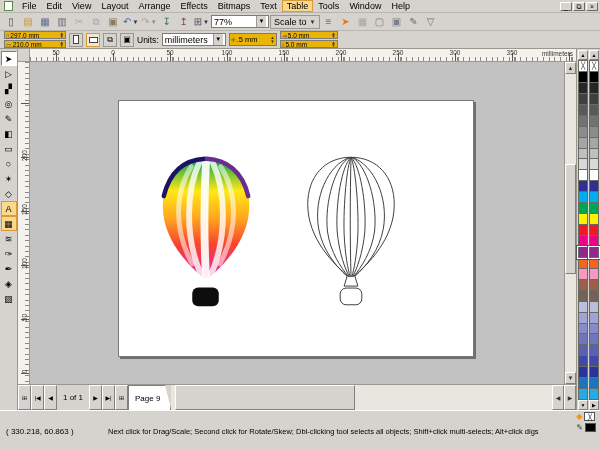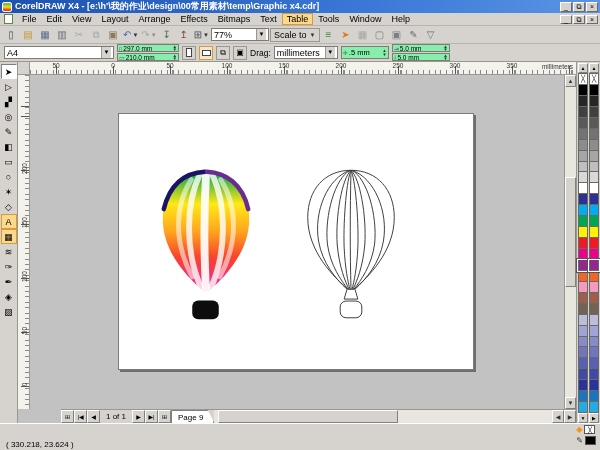--- a/index.html
+++ b/index.html
@@ -37,21 +37,21 @@
            font-size:9px; padding:0 2px; }
   .combo .arrow { margin-left:auto; width:10px; height:11px; background:#d6d3ce;
                   border-left:1px solid #9a978f; font-size:6px; text-align:center; line-height:11px; }
   .snapbtn { height:14px; border:1px solid #9a978f; background:#d6d3ce; display:flex; align-items:center;
              padding:0 3px; font-size:9px; gap:2px; }
 
   
   .propbar { height:18px; display:flex; align-items:center; padding:0 4px; gap:3px;
              border-bottom:1px solid #9a978f; }
   .spin-pair { display:flex; flex-direction:column; gap:1px; }
-  .spin { display:flex; align-items:center; background:#86efac; border:1px solid #7f7c76;
+  .spin { display:flex; align-items:center; background:#eab308; border:1px solid #7f7c76;
           height:8px; font-size:6.5px; padding:0 1px; }
   .spin .sicon { font-size:6px; color:#555; margin-right:1px; }
   .spin .arrows { margin-left:auto; font-size:4.5px; line-height:3.5px; color:#333; text-align:center;}
   .pagebtn { width:14px; height:14px; border:1px solid #9a978f; display:flex; align-items:center;
              justify-content:center; background:#d6d3ce; }
   .pagebtn.active { background:#efe7d2; border-color:#d79b3c; }
   .prect-v { width:6px; height:9px; border:1px solid #444; background:#fff; }
   .prect-h { width:9px; height:6px; border:1px solid #444; background:#fff; }
   .units-label { font-size:8.5px; }
 
@@ -91,21 +91,21 @@
           border:1px solid #7a7a74; box-shadow:2px 2px 0 #6e6e6e; }
 
   .vscroll { width:12px; background:#e9e6df; border-left:1px solid #9a978f;
              display:flex; flex-direction:column; }
   .scrollbtn { height:12px; width:100%; background:#d6d3ce; border:1px solid;
                border-color:#fff #808080 #808080 #fff; font-size:6px; text-align:center; line-height:10px; color:#333;}
   .vthumb { margin-top:90px; height:110px; background:#d6d3ce; border:1px solid;
             border-color:#fff #808080 #808080 #fff; }
   .vspacer { flex:1; }
 
-  .bottombar { height:14px; display:flex; align-items:stretch; background:#d6d3ce; border-top:1px solid #9a978f;margin-left:43px; }
+  .bottombar { height:26px; display:flex; align-items:stretch; background:#d6d3ce; border-top:1px solid #9a978f; }
   .navbtn { width:13px; display:flex; align-items:center; justify-content:center; font-size:6px;
             border:1px solid; border-color:#fff #808080 #808080 #fff; background:#d6d3ce; flex:none;}
   .navlabel { padding:0 6px; font-size:8px; display:flex; align-items:center; }
   .pagetab { padding:0 10px 0 6px; font-size:8px; background:#fff; border:1px solid #808080; border-bottom:none;
              display:flex; align-items:center; clip-path:polygon(0 0,85% 0,100% 100%,0 100%); }
   .hscroll { flex:1; background:#e9e6df; display:flex; }
   .hthumb { margin-left:4px; width:180px; background:#d6d3ce; border:1px solid;
             border-color:#fff #808080 #808080 #fff; }
   .hspacer { flex:1; }
   .hbtn { width:12px; background:#d6d3ce; border:1px solid; border-color:#fff #808080 #808080 #fff;
@@ -138,29 +138,20 @@
   .ind-swatch { width:11px; height:9px; border:1px solid #555; background:#fff; font-size:6px;
                 line-height:8px; text-align:center; }
 
   svg .wire { fill:none; stroke:#3c3c3c; stroke-width:1; }
 </style>
 </head>
 <body>
 
 <div class="app">
 
-  <div class="titlebar">
-    <span class="app-icon"></span>
-    <span class="title-text">CorelDRAW X4 - [e:\h'\我的作业\design\00常用素材\temp\Graphic x4.cdr]</span>
-    <span class="winbtns">
-      <span class="winbtn">_</span>
-      <span class="winbtn">⧉</span>
-      <span class="winbtn">×</span>
-    </span>
-  </div>
 
   <div class="menubar">
     <span class="doc-icon"></span>
     <div class="menu-items" id="menu-items">
         <span class="menu-item">File</span>
         <span class="menu-item">Edit</span>
         <span class="menu-item">View</span>
         <span class="menu-item">Layout</span>
         <span class="menu-item">Arrange</span>
         <span class="menu-item">Effects</span>
@@ -247,24 +238,20 @@
         <span class="tb-btn">
           <span style="color: rgb(106, 111, 120);">✎</span>
         </span>
         <span class="tb-btn">
           <span style="color: rgb(106, 111, 120);">▽</span>
         </span>
       </span>
   </div>
 
   <div class="propbar">
-    <span class="combo" style="width:110px">
-      <span>A4</span>
-      <span class="arrow">▼</span>
-    </span>
     <span class="spin-pair">
       <span class="spin" style="width:62px">
         <span class="sicon">▯</span>
         <span>297.0 mm</span>
         <span class="arrows">▲<br>▼</span>
       </span>
       <span class="spin" style="width:62px">
         <span class="sicon">▭</span>
         <span>210.0 mm</span>
         <span class="arrows">▲<br>▼</span>
@@ -275,21 +262,21 @@
       </span>
     <span class="pagebtn active">
         <span class="prect-h"></span>
       </span>
     <span class="pagebtn">
         <span style="font-size:8px">⧉</span>
       </span>
     <span class="pagebtn">
         <span style="font-size:8px">▣</span>
       </span>
-    <span class="units-label">Drag:</span>
+    <span class="units-label">Units:</span>
     <span class="combo" style="width:64px">
       <span>millimeters</span>
       <span class="arrow">▼</span>
     </span>
     <span class="spin" style="width:48px;height:13px;font-size:7.5px">
       <span class="sicon">✛</span>
       <span>.5 mm</span>
       <span class="arrows">▲<br>▼</span>
     </span>
     <span class="spin-pair">
@@ -506,21 +493,22 @@
       <div class="pal-bottom">
         <span class="pal-mini">▼</span>
         <span class="pal-mini">▶</span>
       </div>
     </div>
   </div>
 
   <div class="statusbar">
     <div class="status-row1"></div>
     <div class="status-row2">
-      <span class="coords">( 330.218, 23.624 )</span>
+      <span class="coords">( 330.218, 60.863 )</span>
+      <span class="hint">Next click for Drag/Scale; Second click for Rotate/Skew; Dbl-clicking tool selects all objects; Shift+click multi-selects; Alt+click digs</span>
     </div>
     <div class="status-ind">
       <span class="ind-row">
         <span class="ind-icon" style="color:#f7941d">◆</span>
         <span class="ind-swatch">╳</span>
       </span>
       <span class="ind-row">
         <span class="ind-icon" style="color:#444">✎</span>
         <span class="ind-swatch" style="background:#000"></span>
       </span>

